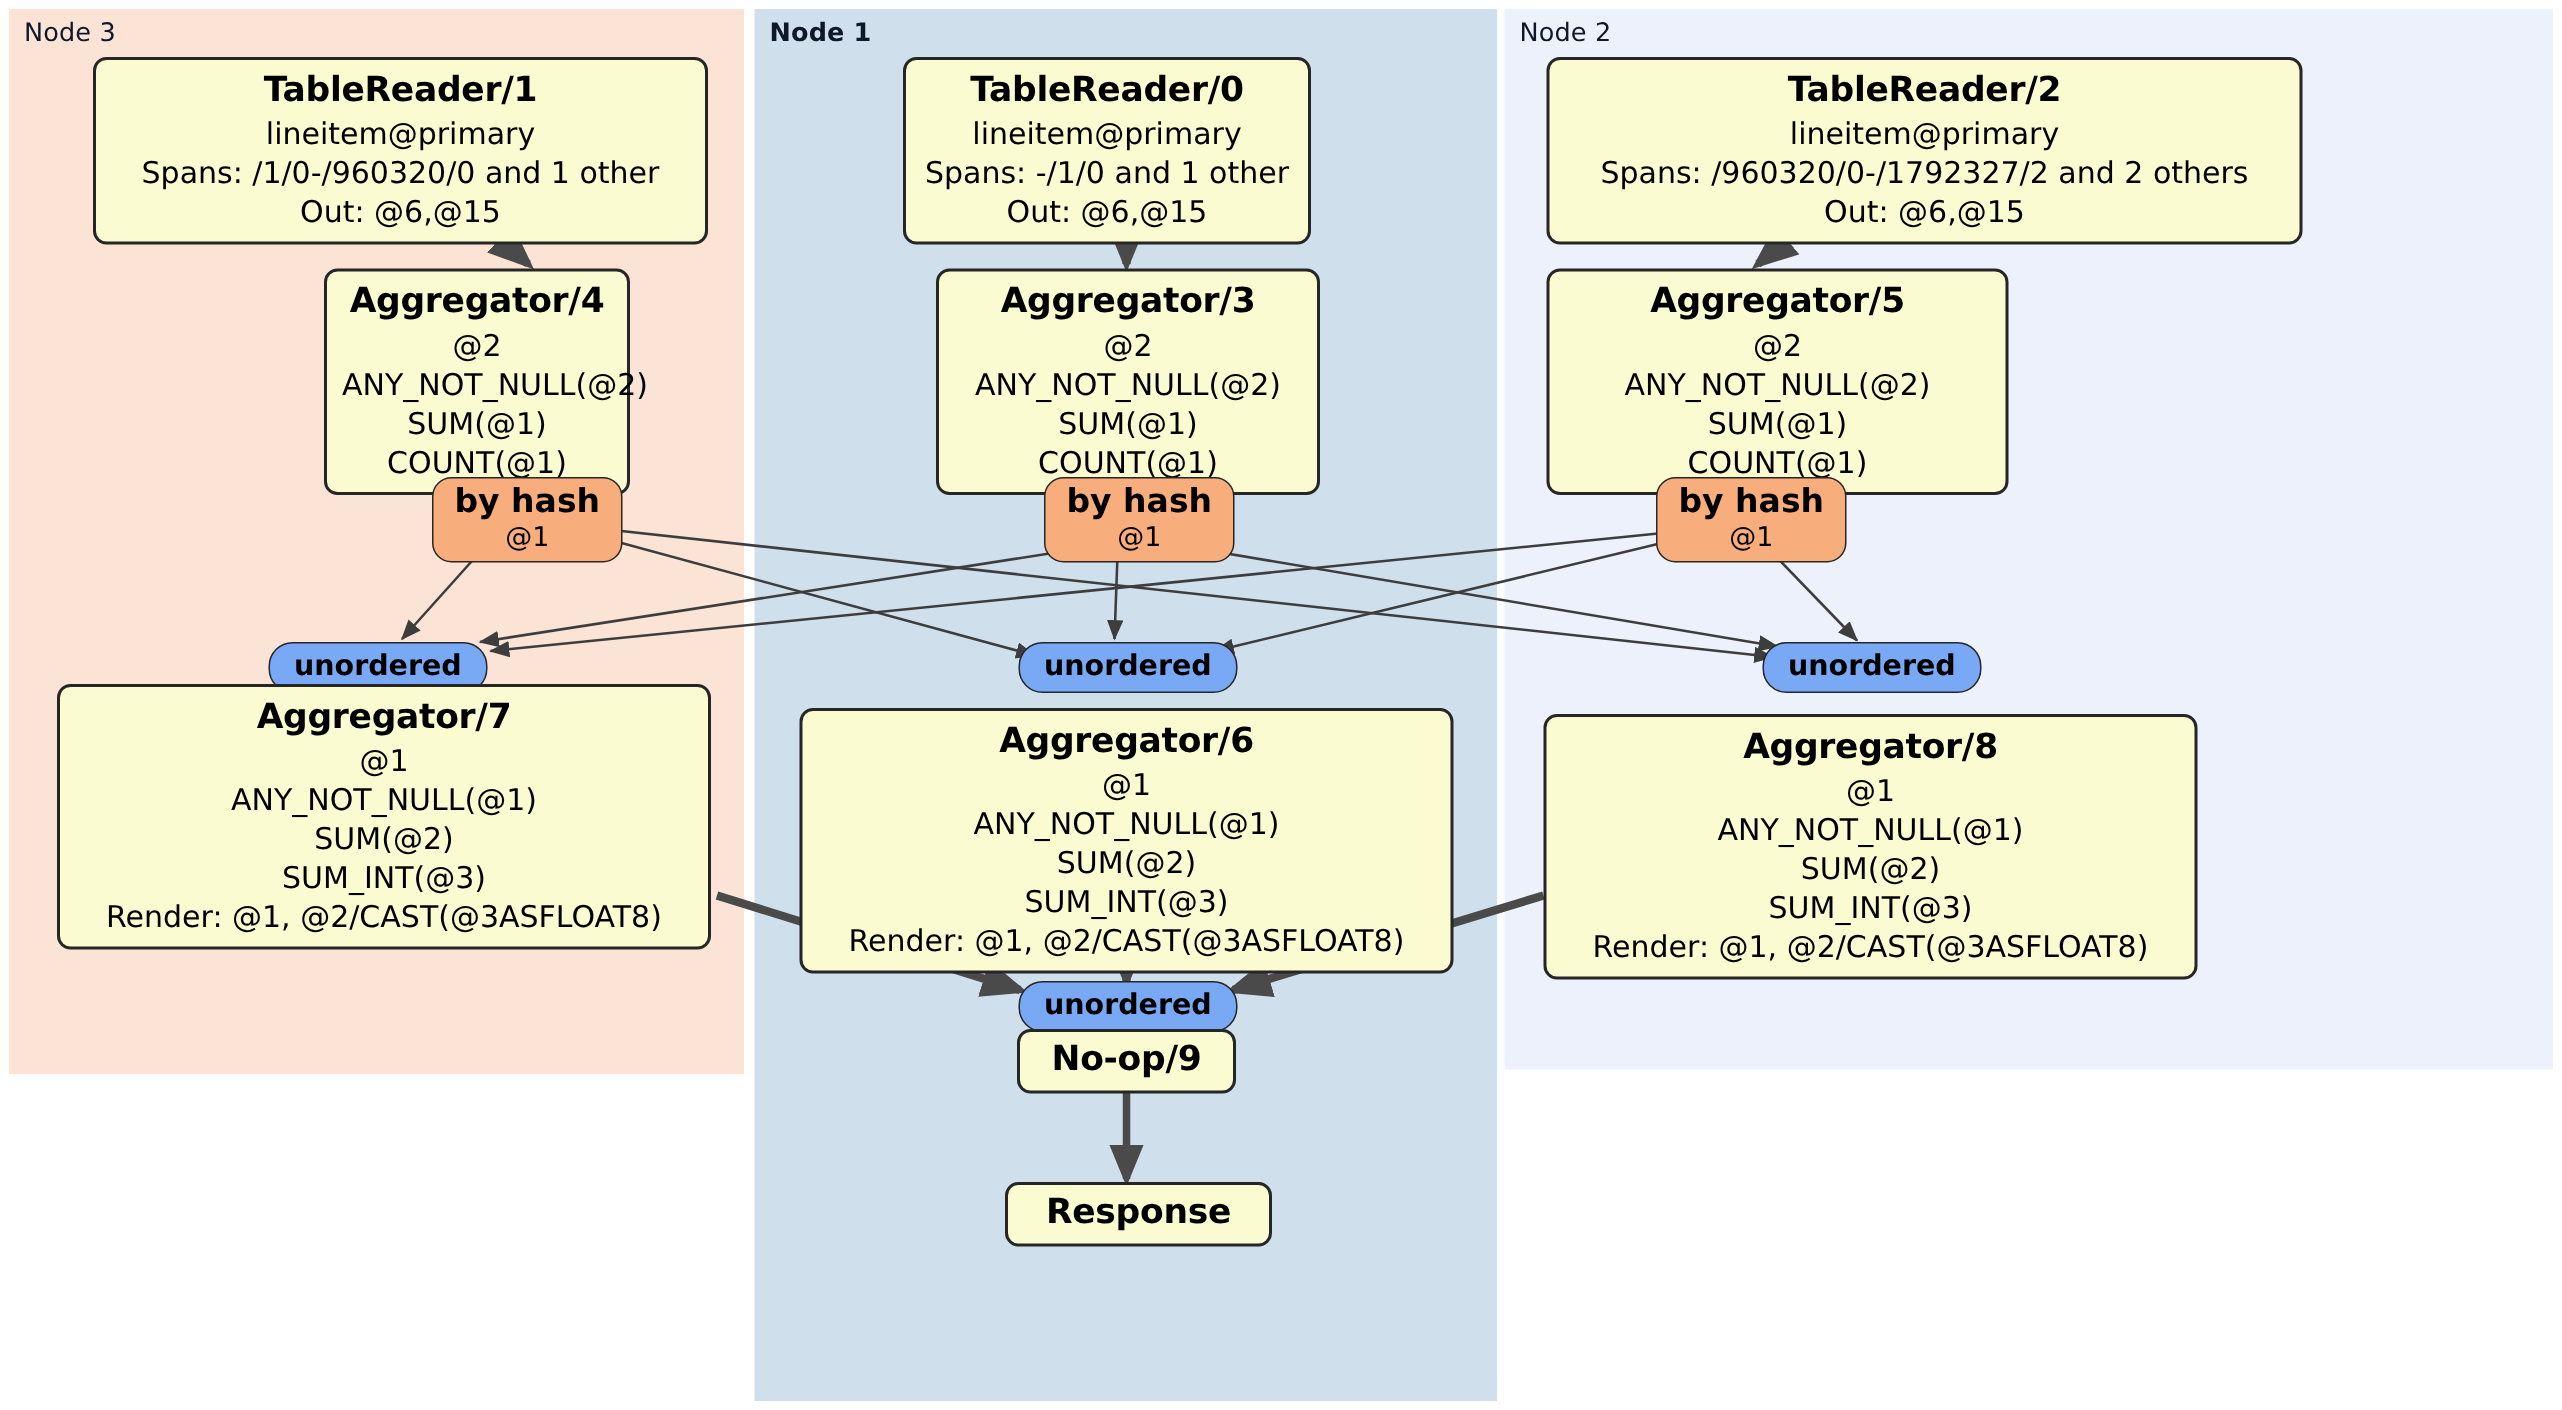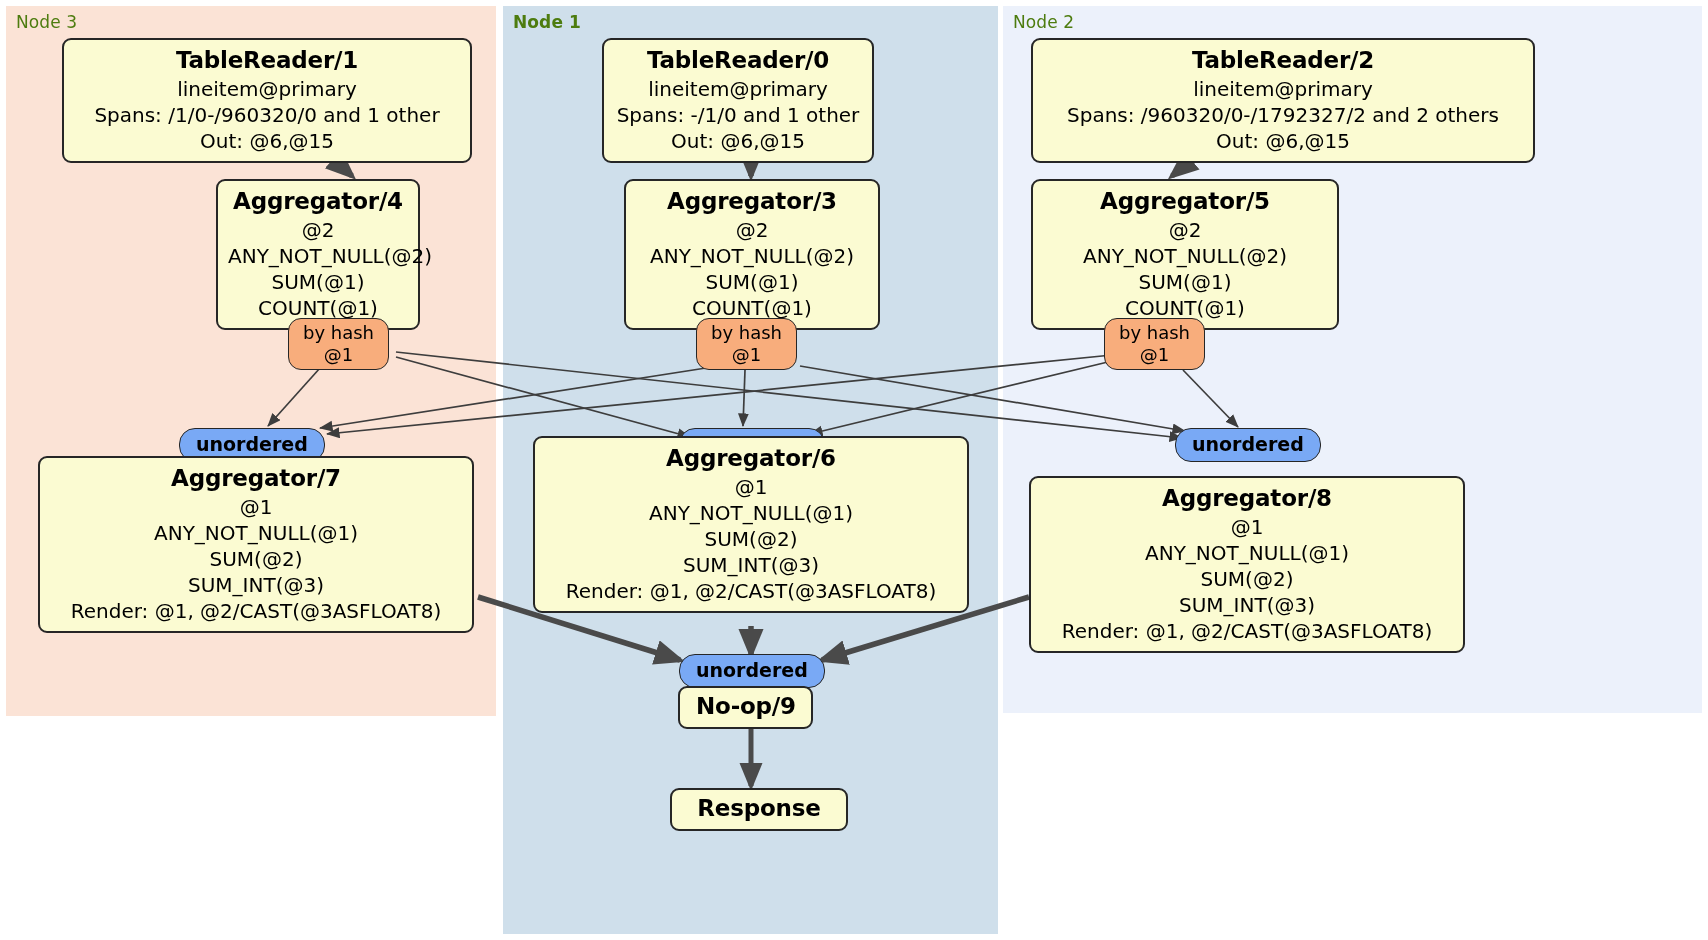--- a/index.html
+++ b/index.html
@@ -22,21 +22,21 @@
   
   .node-panel {
     position: absolute;
     box-sizing: border-box;
   }
   .node-label {
     position: absolute;
     left: 10px;
     top: 6px;
     font-size: 17px;
-    color: #4d7c0f;
+    color: #0f172a;
     letter-spacing: 0.1px;
     white-space: nowrap;
   }
 
   
   #edges {
     position: absolute;
     left: 0; top: 0;
     width: 1708px;
     height: 940px;
@@ -78,22 +78,22 @@
     color: #000;
     line-height: 1.2;
     white-space: nowrap;
   }
   .badge-hash {
     background: #f8ad7c;
     border-radius: 13px;
     padding: 3px 14px 4px 14px;
   }
   .badge-hash .bl1 {
-    font-weight: normal;
-    font-size: 18px;
+    font-weight: bold;
+    font-size: 22px;
   }
   .badge-hash .bl2 {
     font-size: 18px;
   }
   .badge-unordered {
     background: #79a9f5;
     border-radius: 16px;
     padding: 4px 16px 5px 16px;
     font-weight: bold;
     font-size: 19px;
@@ -217,41 +217,41 @@
 
   <div class="proc-box" style="left:38px; top:456px; width:436px;">
     <div class="proc-title">Aggregator/7</div>
     <div class="proc-line">@1</div>
     <div class="proc-line">ANY_NOT_NULL(@1)</div>
     <div class="proc-line">SUM(@2)</div>
     <div class="proc-line">SUM_INT(@3)</div>
     <div class="proc-line">Render: @1, @2/CAST(@3ASFLOAT8)</div>
   </div>
 
-  <div class="proc-box" style="left:533px; top:436px; width:436px;">
+  <div class="proc-box" style="left:533px; top:472px; width:436px;">
     <div class="proc-title">Aggregator/6</div>
     <div class="proc-line">@1</div>
     <div class="proc-line">ANY_NOT_NULL(@1)</div>
     <div class="proc-line">SUM(@2)</div>
     <div class="proc-line">SUM_INT(@3)</div>
     <div class="proc-line">Render: @1, @2/CAST(@3ASFLOAT8)</div>
   </div>
 
   <div class="proc-box" style="left:1029px; top:456px; width:436px;margin-top:20px;">
     <div class="proc-title">Aggregator/8</div>
     <div class="proc-line">@1</div>
     <div class="proc-line">ANY_NOT_NULL(@1)</div>
     <div class="proc-line">SUM(@2)</div>
     <div class="proc-line">SUM_INT(@3)</div>
     <div class="proc-line">Render: @1, @2/CAST(@3ASFLOAT8)</div>
   </div>
 
   <div class="badge badge-unordered" style="left:679px; top:654px;">unordered</div>
 
-  <div class="proc-box compact" style="left:678px; top:686px; width:135px;">
+  <div class="proc-box compact" style="left:678px; top:686px; width:146px;">
     <div class="proc-title">No-op/9</div>
   </div>
 
   <div class="proc-box compact" style="left:670px; top:788px; width:178px;">
     <div class="proc-title">Response</div>
   </div>
 
 </div>
 
 </body></html>

